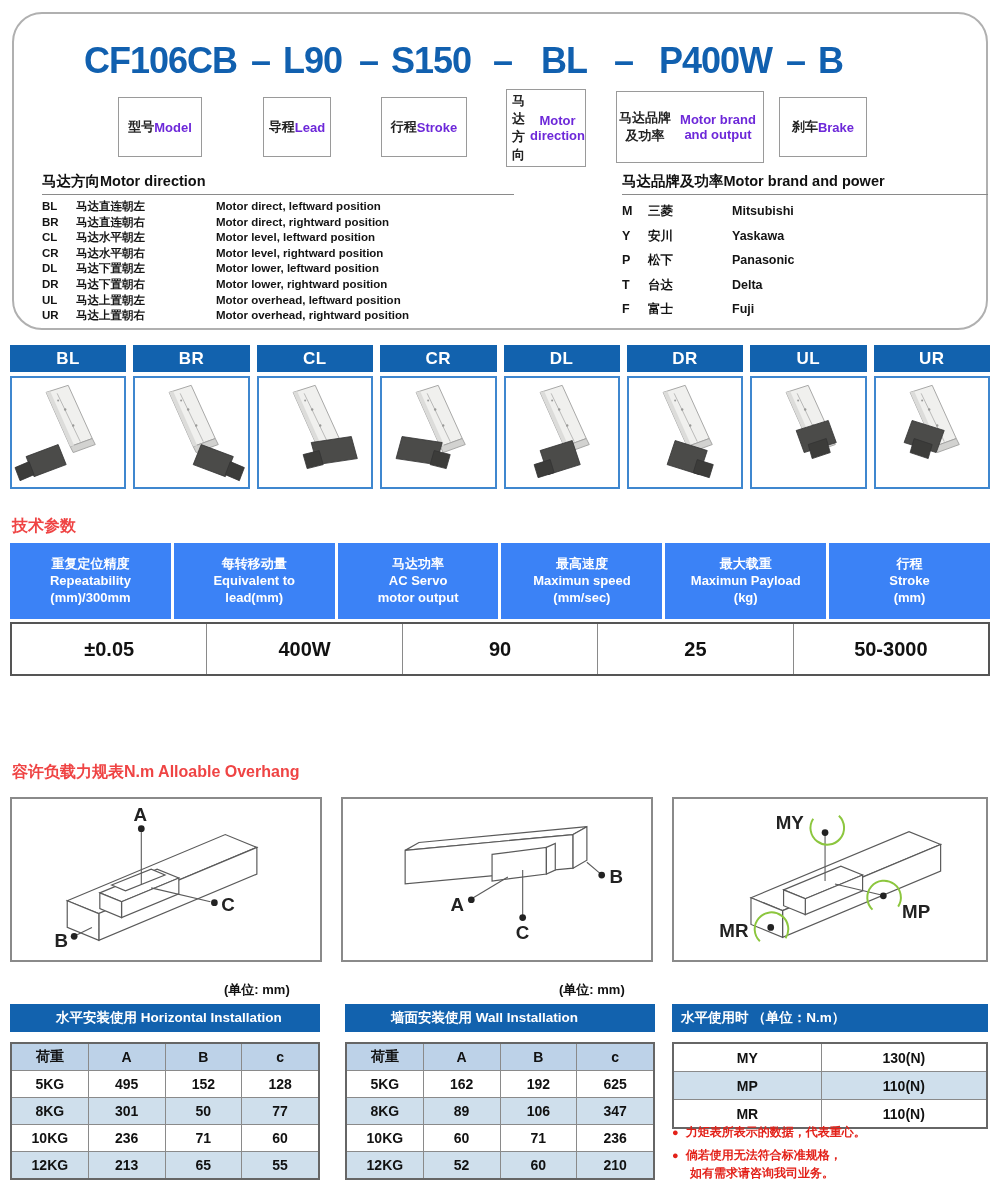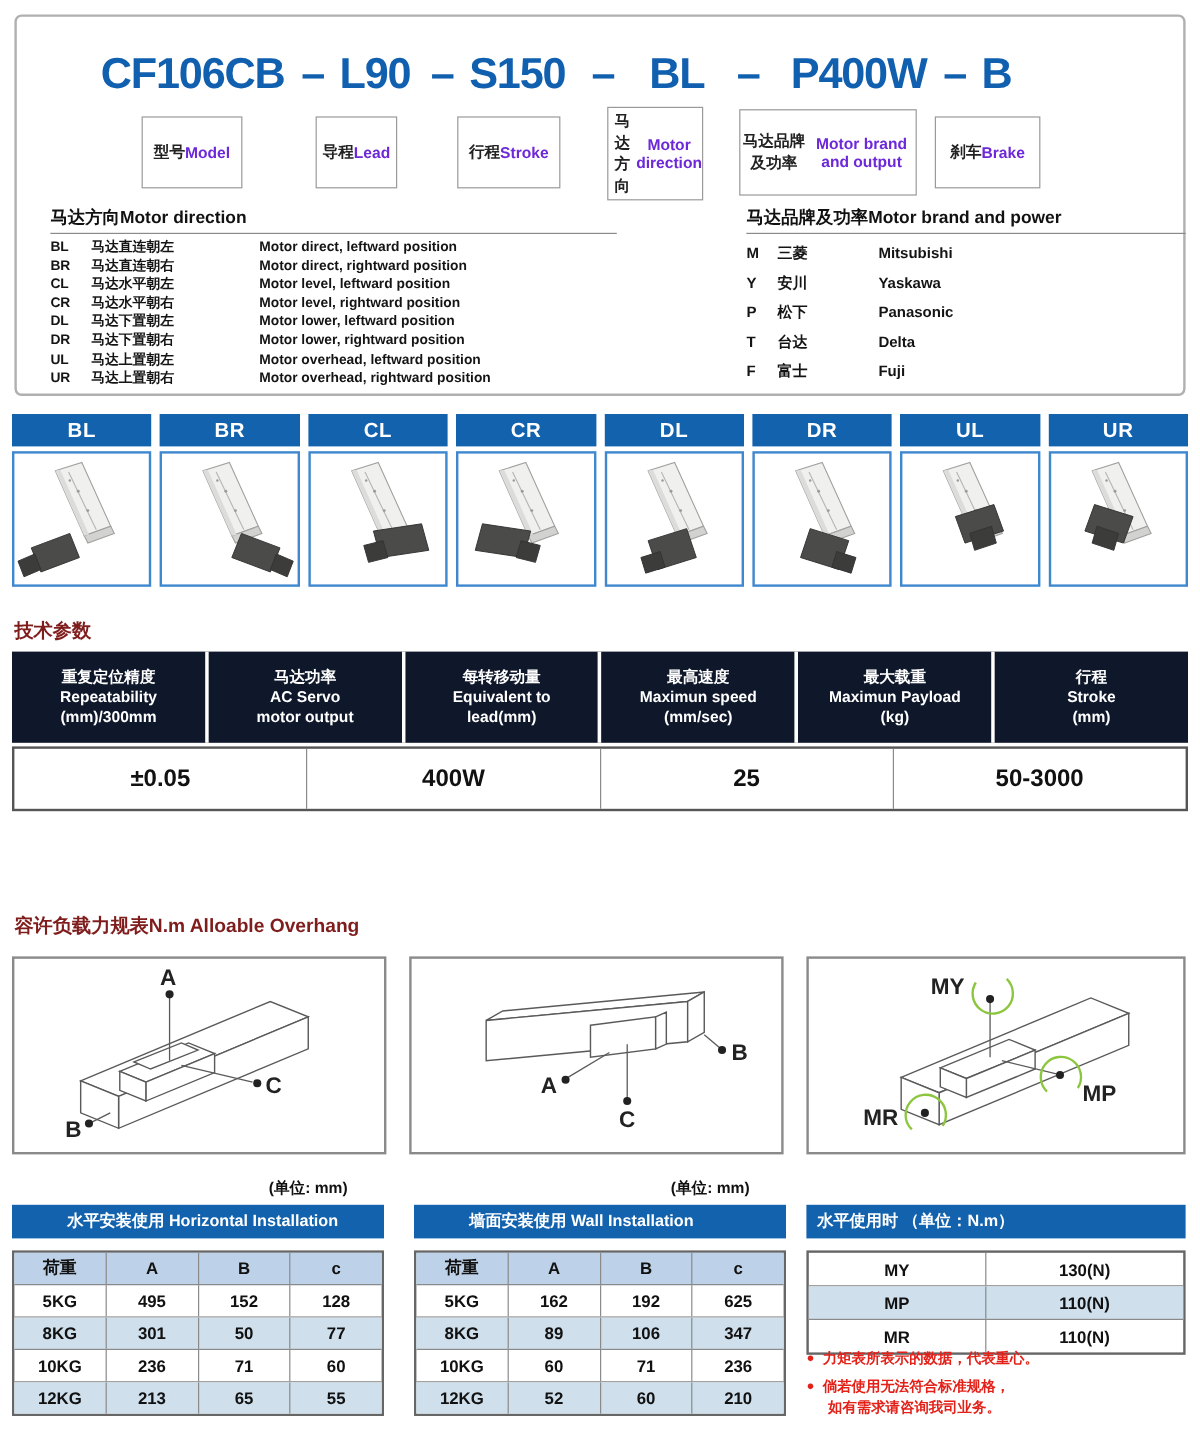--- a/index.html
+++ b/index.html
@@ -1,41 +1,41 @@
 <!DOCTYPE html>
 <html><head>
 <meta charset="utf-8">
 <style>
   html,body{margin:0;padding:0;background:#fff;}
   body{width:1000px;height:1193px;position:relative;font-family:"Liberation Sans","DejaVu Sans",sans-serif;color:#1a1a1a;overflow:hidden;}
 
   
-  .top-box{position:absolute;left:12px;top:12px;width:972px;height:314px;border:2px solid #b0b0b0;border-radius:6px;background:#fff;}
+  .top-box{position:absolute;left:12px;top:12px;width:972px;height:314px;border:2px solid #b0b0b0;border-radius:30px;background:#fff;}
   .mseg{position:absolute;top:26px;font-size:36px;font-weight:700;color:#1160af;letter-spacing:-1px;white-space:nowrap;}
   .spec-box{position:absolute;border:1px solid #9a9a9a;background:#fff;display:flex;flex-direction:row;align-items:center;justify-content:center;text-align:center;font-weight:600;}
   .spec-box .zh{font-size:13px;color:#222;}
   .spec-box .en{font-size:13px;color:#6d28d9;line-height:15px;}
 
   .list-title{font-size:14.5px;font-weight:700;color:#111;padding-bottom:3px;border-bottom:1.5px solid #8a8a8a;margin-bottom:4px;white-space:nowrap;}
   .dir-list{position:absolute;left:28px;top:158px;width:472px;}
   .dir-row{display:grid;grid-template-columns:34px 140px auto;font-size:11.5px;font-weight:600;line-height:15.6px;color:#141414;}
   .brand-list{position:absolute;left:608px;top:158px;width:366px;}
   .brand-row{display:grid;grid-template-columns:26px 84px auto;font-size:12.5px;font-weight:600;line-height:24.5px;color:#141414;}
 
   
   .cards-row{position:absolute;left:10px;top:345px;width:980px;display:flex;gap:7px;}
   .card{flex:1;display:flex;flex-direction:column;}
   .card-head{height:27px;background:#1262ae;color:#fff;font-size:17px;font-weight:700;display:flex;align-items:center;justify-content:center;letter-spacing:.5px;}
   .card-body{margin-top:4px;height:109px;border:2px solid #3f87cf;background:#fff;display:flex;align-items:center;justify-content:center;}
   .card-body svg{width:100%;height:100%;}
 
   
-  .sec-title{position:absolute;left:12px;font-size:16px;font-weight:700;color:#7f1d1d;}
+  .sec-title{position:absolute;left:12px;font-size:16px;font-weight:700;color:#ef4444;}
   .tech-head{position:absolute;left:10px;top:543px;width:980px;height:76px;display:flex;}
-  .tech-head .cell{flex:1;background:#0f172a;color:#fff;text-align:center;display:flex;flex-direction:column;justify-content:center;gap:1px;border-right:3px solid #fff;}
+  .tech-head .cell{flex:1;background:#3b82f6;color:#fff;text-align:center;display:flex;flex-direction:column;justify-content:center;gap:1px;border-right:3px solid #fff;}
   .tech-head .cell:last-child{border-right:none;}
   .tech-head .cell div{font-size:13px;font-weight:600;line-height:16px;}
   .tech-vals{position:absolute;left:10px;top:622px;width:980px;height:54px;display:flex;border:2px solid #555;box-sizing:border-box;background:#fff;justify-content:space-between;}
   .tech-vals .cell{flex:1;display:flex;align-items:center;justify-content:center;font-size:20px;font-weight:700;border-right:1px solid #8a8a8a;color:#111;}
   .tech-vals .cell:last-child{border-right:none;}
 
   
   .diag{position:absolute;top:797px;height:165px;border:2px solid #8a8a8a;box-sizing:border-box;background:#fff;}
   .diag svg{width:100%;height:100%;}
   .dlabel{font-size:19px;font-weight:700;fill:#222;font-family:"Liberation Sans",sans-serif;}
@@ -292,48 +292,49 @@
 </div>
 
 <div class="sec-title" style="top:516px">技术参数</div>
 <div class="tech-head">
   <div class="cell">
       <div>重复定位精度</div>
       <div>Repeatability</div>
       <div>(mm)/300mm</div>
     </div>
   <div class="cell">
+      <div>每转移动量</div>
+      <div>Equivalent to</div>
+      <div>lead(mm)</div>
+    </div>
+  <div class="cell">
       <div>马达功率</div>
       <div>AC Servo</div>
       <div>motor output</div>
-    </div>
-  <div class="cell">
-      <div>每转移动量</div>
-      <div>Equivalent to</div>
-      <div>lead(mm)</div>
     </div>
   <div class="cell">
       <div>最高速度</div>
       <div>Maximun speed</div>
       <div>(mm/sec)</div>
     </div>
   <div class="cell">
       <div>最大载重</div>
       <div>Maximun Payload</div>
       <div>(kg)</div>
     </div>
   <div class="cell">
       <div>行程</div>
       <div>Stroke</div>
       <div>(mm)</div>
     </div>
 </div>
 <div class="tech-vals">
   <div class="cell">±0.05</div>
   <div class="cell">400W</div>
+  <div class="cell">90</div>
   <div class="cell">25</div>
   <div class="cell">50-3000</div>
 </div>
 
 <div class="sec-title" style="top:762px">容许负载力规表N.m Alloable Overhang</div>
 
 <div class="diag" style="left:10px;width:312px">
   <svg viewBox="0 0 310 163">
     <polygon class="wire" points="55,103 215,36 247,49 87,116"></polygon>
     <polygon class="wire" points="87,116 247,49 247,76 87,143"></polygon>

